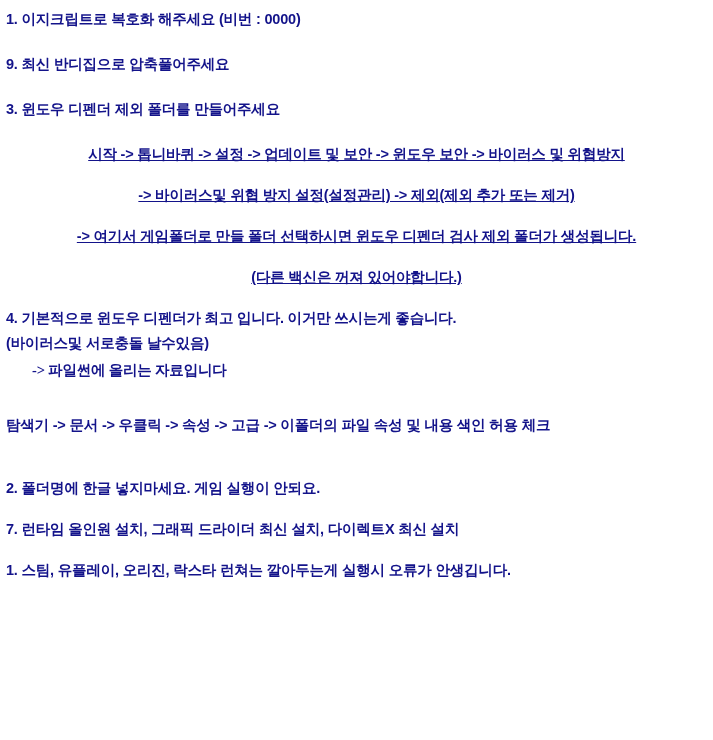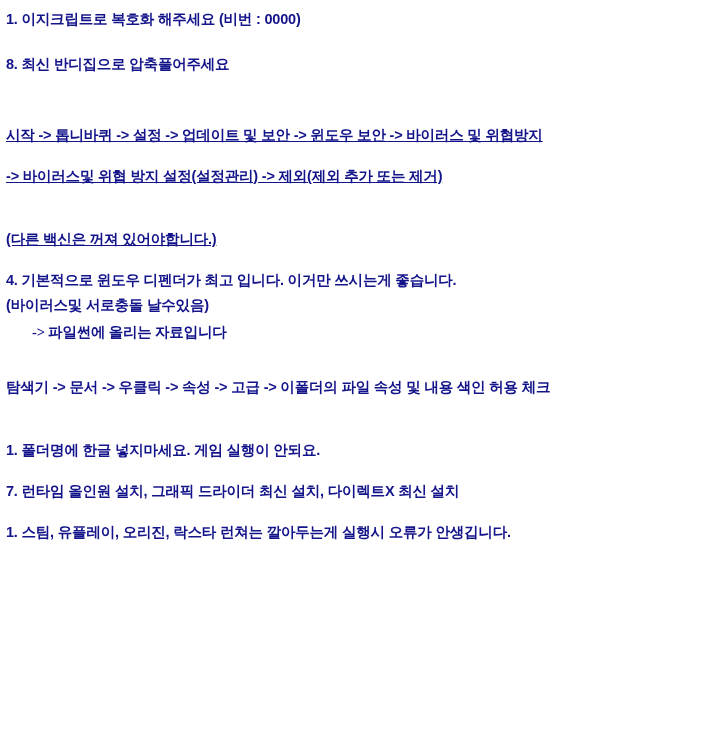--- a/index.html
+++ b/index.html
@@ -25,50 +25,53 @@
     font-size: 14.5px;
     color: #1a1a8c;
     white-space: pre;
     letter-spacing: -0.2px;
   }
   .line.navy {
     color: #13138a;
   }
   .underline {
     text-decoration: underline;
+    text-align: center;
   }
   .indent-2 { padding-left: 26px; font-family: Liberation Serif, serif; }
 </style>
 </head>
 <body>
 
 <div class="doc">
   <div id="lines-container">
       <div style="height: 6px;"></div>
       <div class="line navy">1. 이지크립트로 복호화 해주세요 (비번 : 0000)</div>
       <div style="height: 26px;"></div>
-      <div class="line navy">8. 최신 반디집으로 압축풀어주세요</div>
+      <div class="line navy">9. 최신 반디집으로 압축풀어주세요</div>
       <div style="height: 26px;"></div>
+      <div class="line navy">3. 윈도우 디펜더 제외 폴더를 만들어주세요</div>
       <div style="height: 26px;"></div>
       <div class="line navy underline">시작 -&gt; 톱니바퀴 -&gt; 설정 -&gt; 업데이트 및 보안 -&gt; 윈도우 보안 -&gt; 바이러스 및 위협방지</div>
       <div style="height: 22px;"></div>
       <div class="line navy underline">-&gt; 바이러스및 위협 방지 설정(설정관리) -&gt; 제외(제외 추가 또는 제거)</div>
       <div style="height: 22px;"></div>
+      <div class="line navy underline">-&gt; 여기서 게임폴더로 만들 폴더 선택하시면 윈도우 디펜더 검사 제외 폴더가 생성됩니다.</div>
       <div style="height: 22px;"></div>
       <div class="line navy underline">(다른 백신은 꺼져 있어야합니다.)</div>
       <div style="height: 22px;"></div>
       <div class="line navy">4. 기본적으로 윈도우 디펜더가 최고 입니다. 이거만 쓰시는게 좋습니다.</div>
       <div style="height: 6px;"></div>
       <div class="line navy">(바이러스및 서로충돌 날수있음)</div>
       <div style="height: 8px;"></div>
       <div class="line navy indent-2">-&gt; 파일썬에 올리는 자료입니다</div>
       <div style="height: 10px;"></div>
       <div style="height: 26px;"></div>
       <div class="line navy">탐색기 -&gt; 문서 -&gt; 우클릭 -&gt; 속성 -&gt; 고급 -&gt; 이폴더의 파일 속성 및 내용 색인 허용 체크</div>
       <div style="height: 22px;"></div>
       <div style="height: 22px;"></div>
-      <div class="line navy">1. 폴더명에 한글 넣지마세요. 게임 실행이 안되요.</div>
+      <div class="line navy">2. 폴더명에 한글 넣지마세요. 게임 실행이 안되요.</div>
       <div style="height: 22px;"></div>
       <div class="line navy">7. 런타임 올인원 설치, 그래픽 드라이더 최신 설치, 다이렉트X 최신 설치</div>
       <div style="height: 22px;"></div>
       <div class="line navy">1. 스팀, 유플레이, 오리진, 락스타 런쳐는 깔아두는게 실행시 오류가 안생깁니다.</div>
     </div>
 </div>
 
 </body></html>

